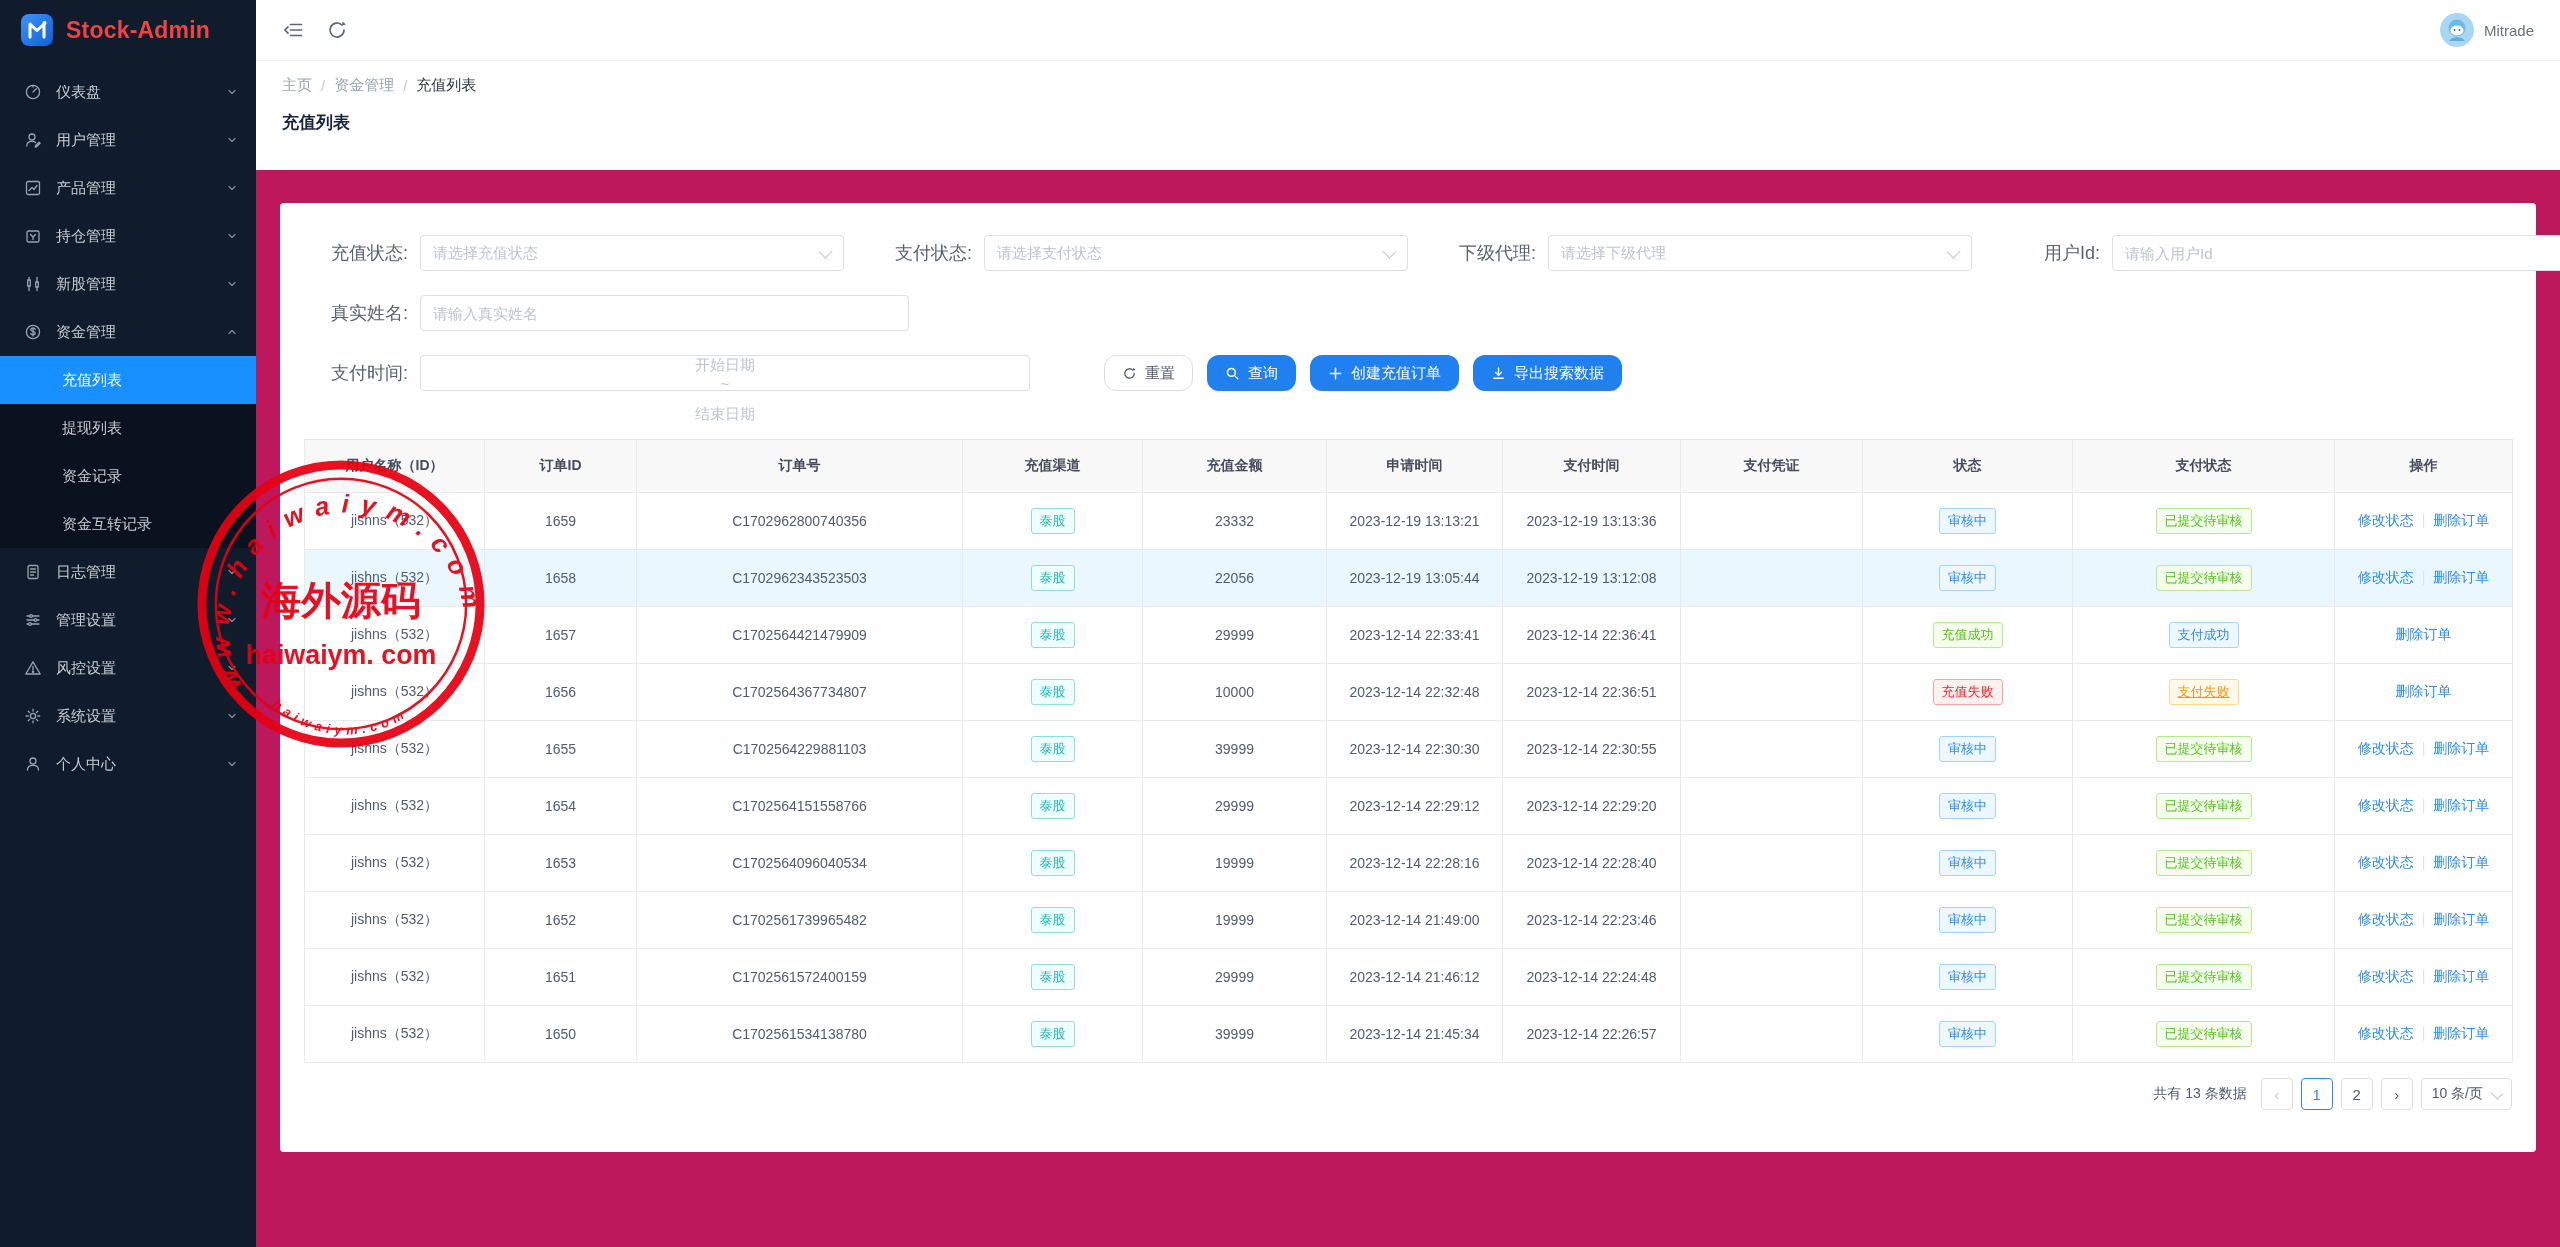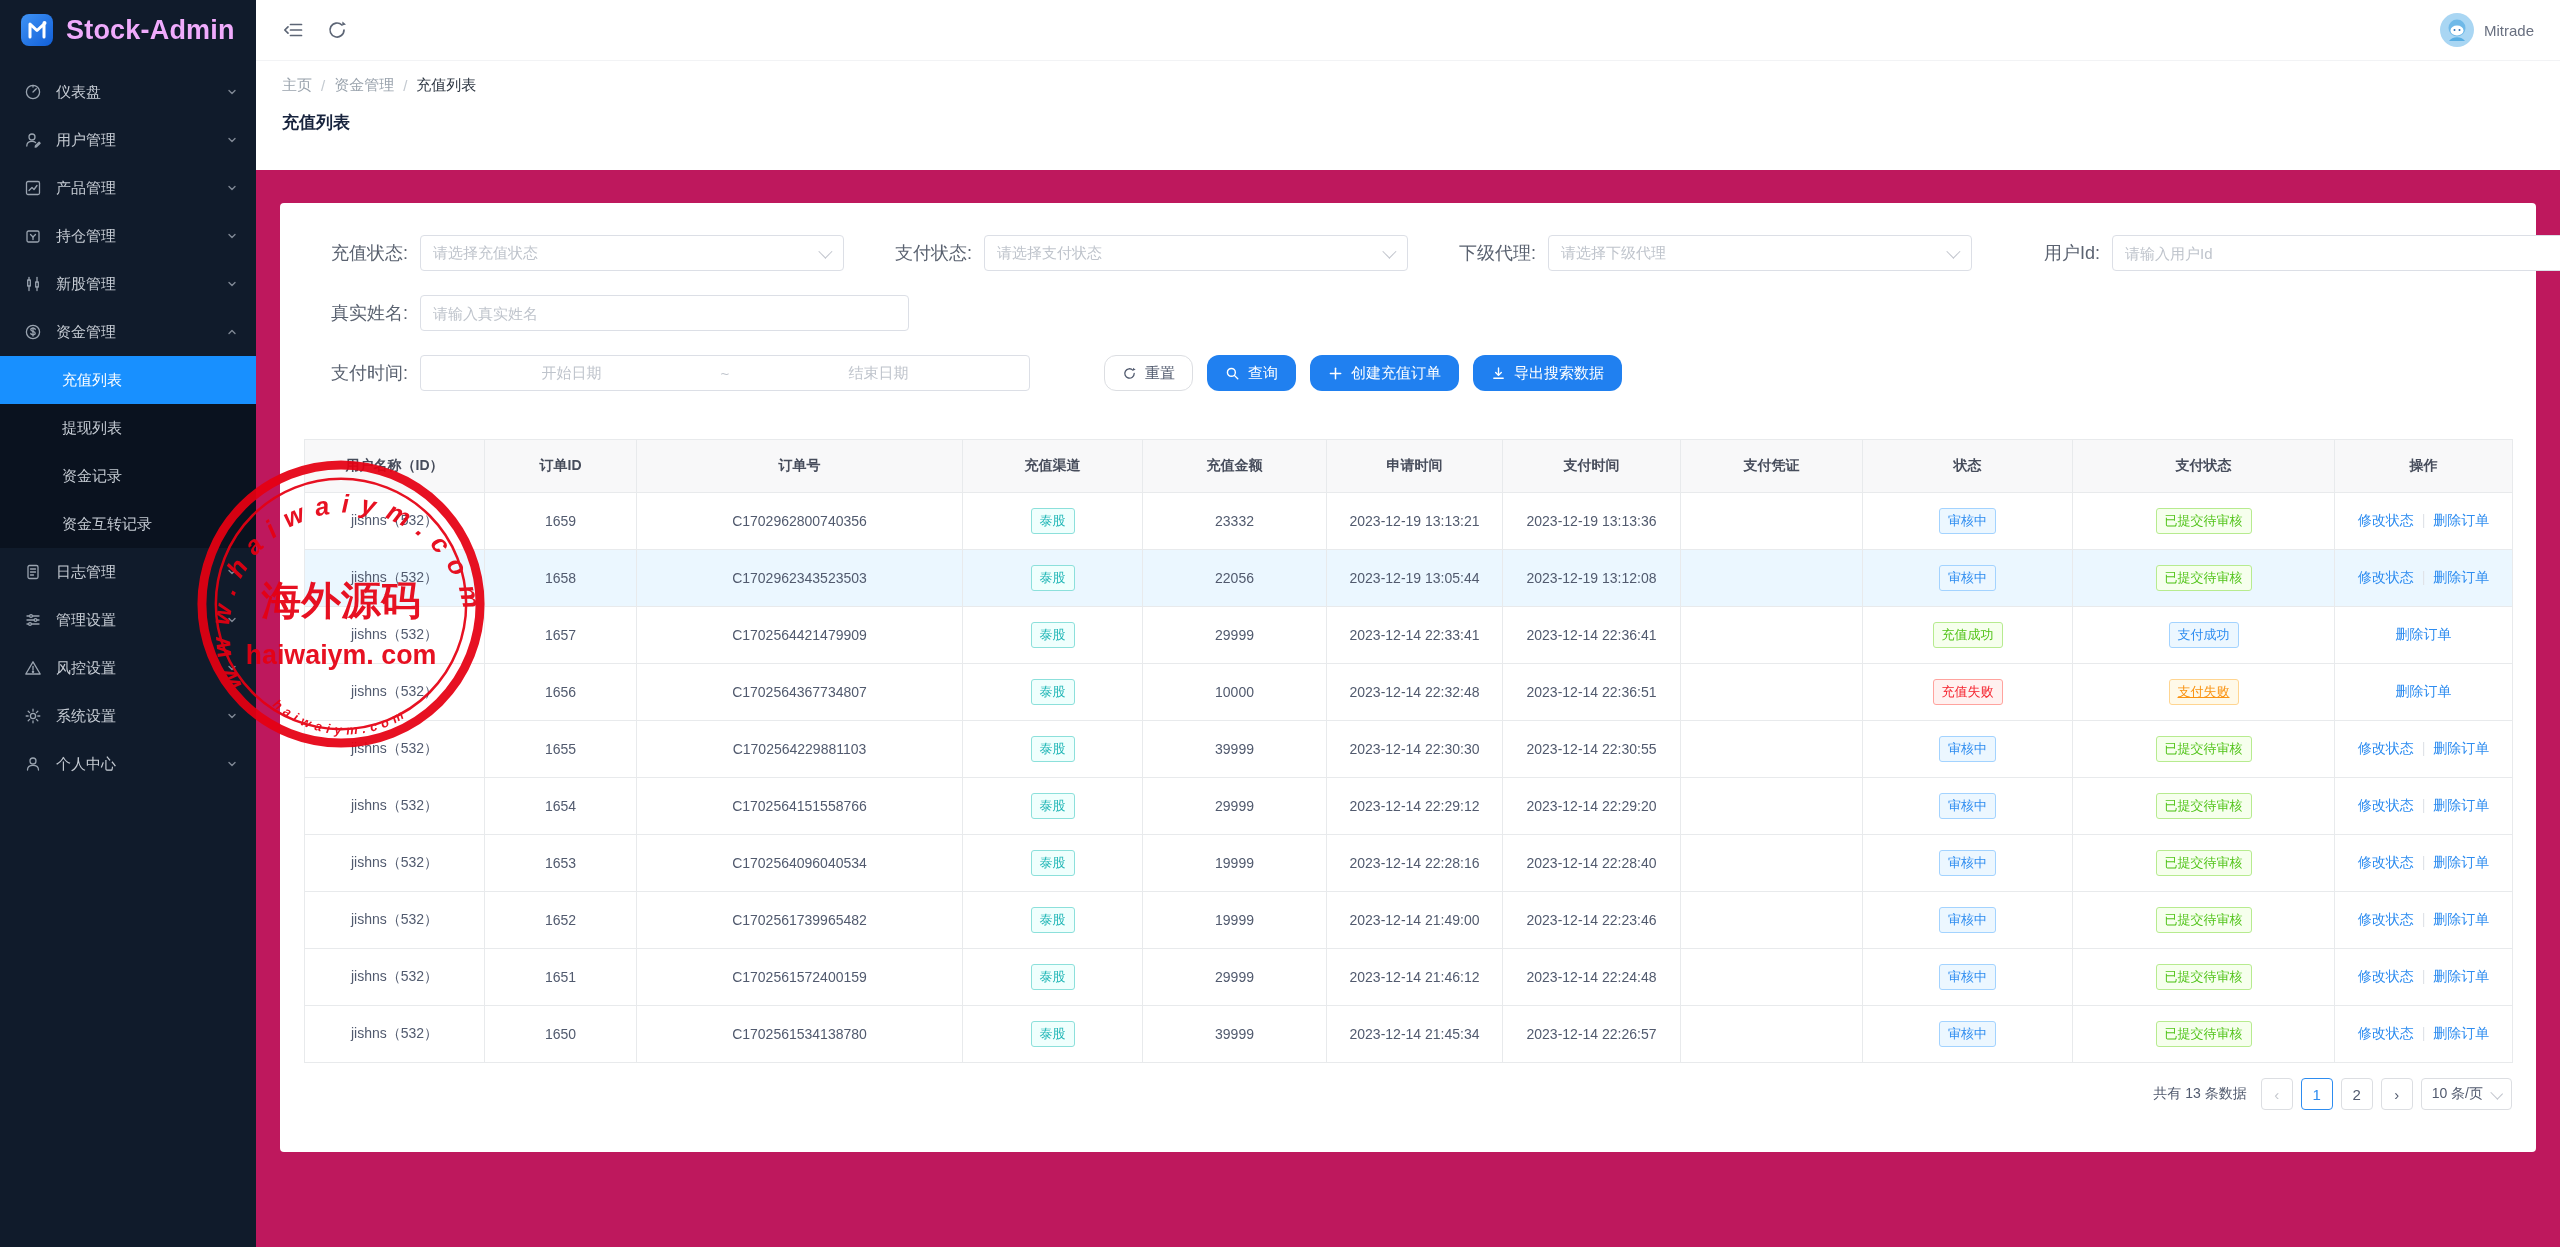--- a/index.html
+++ b/index.html
@@ -6,21 +6,21 @@
   body{
     width:2560px;height:1247px;overflow:hidden;background:#eef0f4;
     font-family:"Liberation Sans","DejaVu Sans",sans-serif;
     -webkit-font-smoothing:antialiased;
   }
   .app{display:flex;width:2560px;height:1247px;position:relative;}
 
   
   .sidebar{width:256px;flex:0 0 256px;background:#101b2b;display:flex;flex-direction:column;}
   .logo{height:60px;display:flex;align-items:center;padding-left:20px;gap:12px;flex:0 0 60px;}
-  .logo-text{color:#f0abfc;font-size:27px;font-weight:bold;letter-spacing:.2px;}
+  .logo-text{color:#ef4444;font-size:23px;font-weight:bold;letter-spacing:.2px;}
   .menu{flex:1;padding-top:8px;}
   .menu-item{height:48px;display:flex;align-items:center;padding:0 18px 0 24px;font-size:15px;color:#c6ccd4;cursor:pointer;}
   .mi-icon{width:18px;height:18px;margin-right:14px;display:inline-flex;align-items:center;justify-content:center;color:#9aa4b0;}
   .mi-icon svg{width:18px;height:18px;}
   .mi-label{flex:1;}
   .chev{display:inline-flex;color:#7e8794;}
   .chev svg{width:12px;height:12px;}
   .chev.up svg{transform:rotate(180deg);}
   .submenu{background:#0a121f;}
   .submenu-item{height:48px;display:flex;align-items:center;padding-left:62px;font-size:15px;color:#c6ccd4;cursor:pointer;}
@@ -49,21 +49,21 @@
   .frow{display:flex;align-items:center;margin-bottom:24px;}
   .frow:last-child{margin-bottom:0;}
   .fgroup{display:flex;align-items:center;margin-right:24px;}
   .flabel{width:104px;text-align:right;padding-right:12px;font-size:18px;color:#5a6270;white-space:nowrap;}
   .select,.tinput,.daterange{height:36px;border:1px solid #dcdfe6;border-radius:4px;background:#fff;box-sizing:border-box;font-size:15px;}
   .select{width:424px;display:flex;align-items:center;justify-content:space-between;padding:0 14px 0 12px;cursor:pointer;position:relative;}
   .placeholder{color:#bfc4cc;font-size:15px;}
   .tinput{width:489px;padding:0 12px;color:#515a6e;outline:none;}
   .tinput::placeholder{color:#bfc4cc;}
   .caret{width:9px;height:9px;border-right:1.5px solid #c0c4cc;border-bottom:1.5px solid #c0c4cc;transform:rotate(45deg) translateY(-2px);flex:0 0 9px;}
-  .daterange{width:610px;display:flex;align-items:center;padding:0 12px;cursor:text;}
+  .daterange{width:610px;display:flex;align-items:center;padding:0 12px;cursor:text;flex-direction:column;}
   .dr-part{flex:1;text-align:center;}
   .dr-sep{flex:0 0 30px;text-align:center;color:#bfc4cc;}
 
   .btn{height:36px;border-radius:12px;display:inline-flex;align-items:center;gap:8px;padding:0 17px;font-size:15px;cursor:pointer;border:1px solid transparent;box-sizing:border-box;white-space:nowrap;}
   .btn svg{width:15px;height:15px;}
   .btn-plain{background:#fff;border-color:#dcdee2;color:#515a6e;margin-left:50px;}
   .btn-primary{background:#2080f0;color:#fff;margin-left:14px;}
 
   
   table.grid{border-collapse:collapse;table-layout:fixed;width:2208px;margin-top:48px;}

